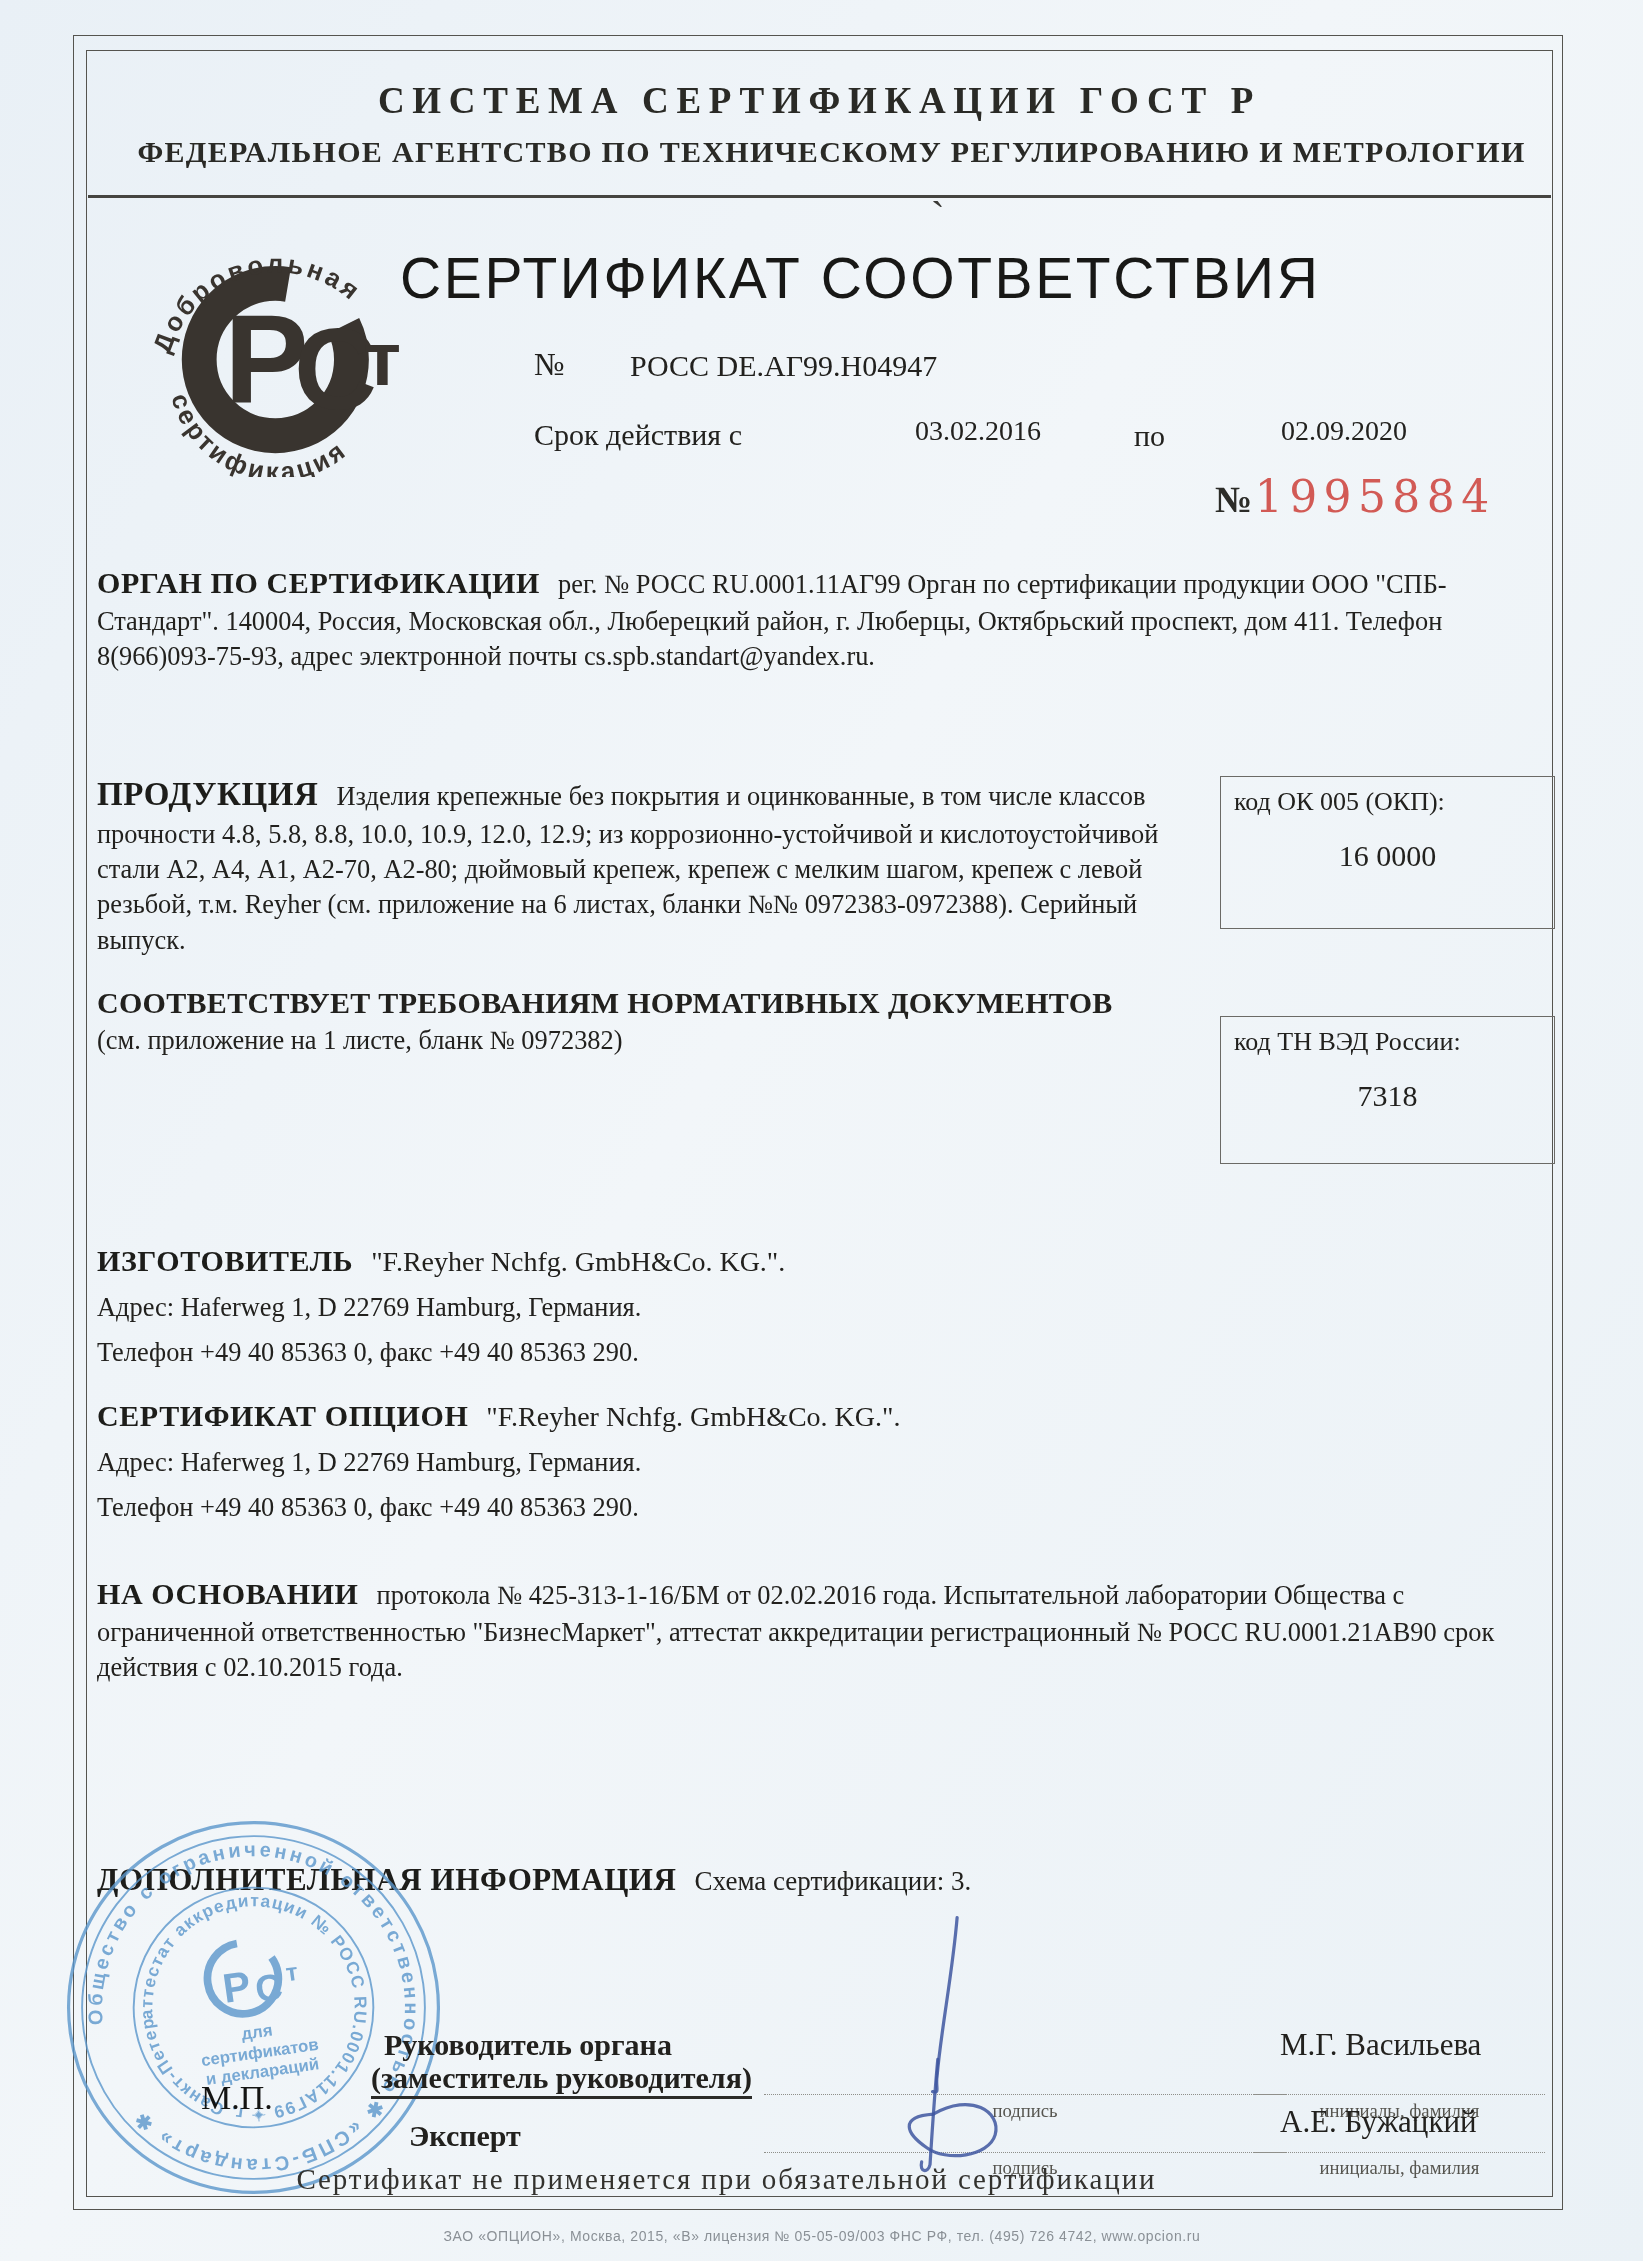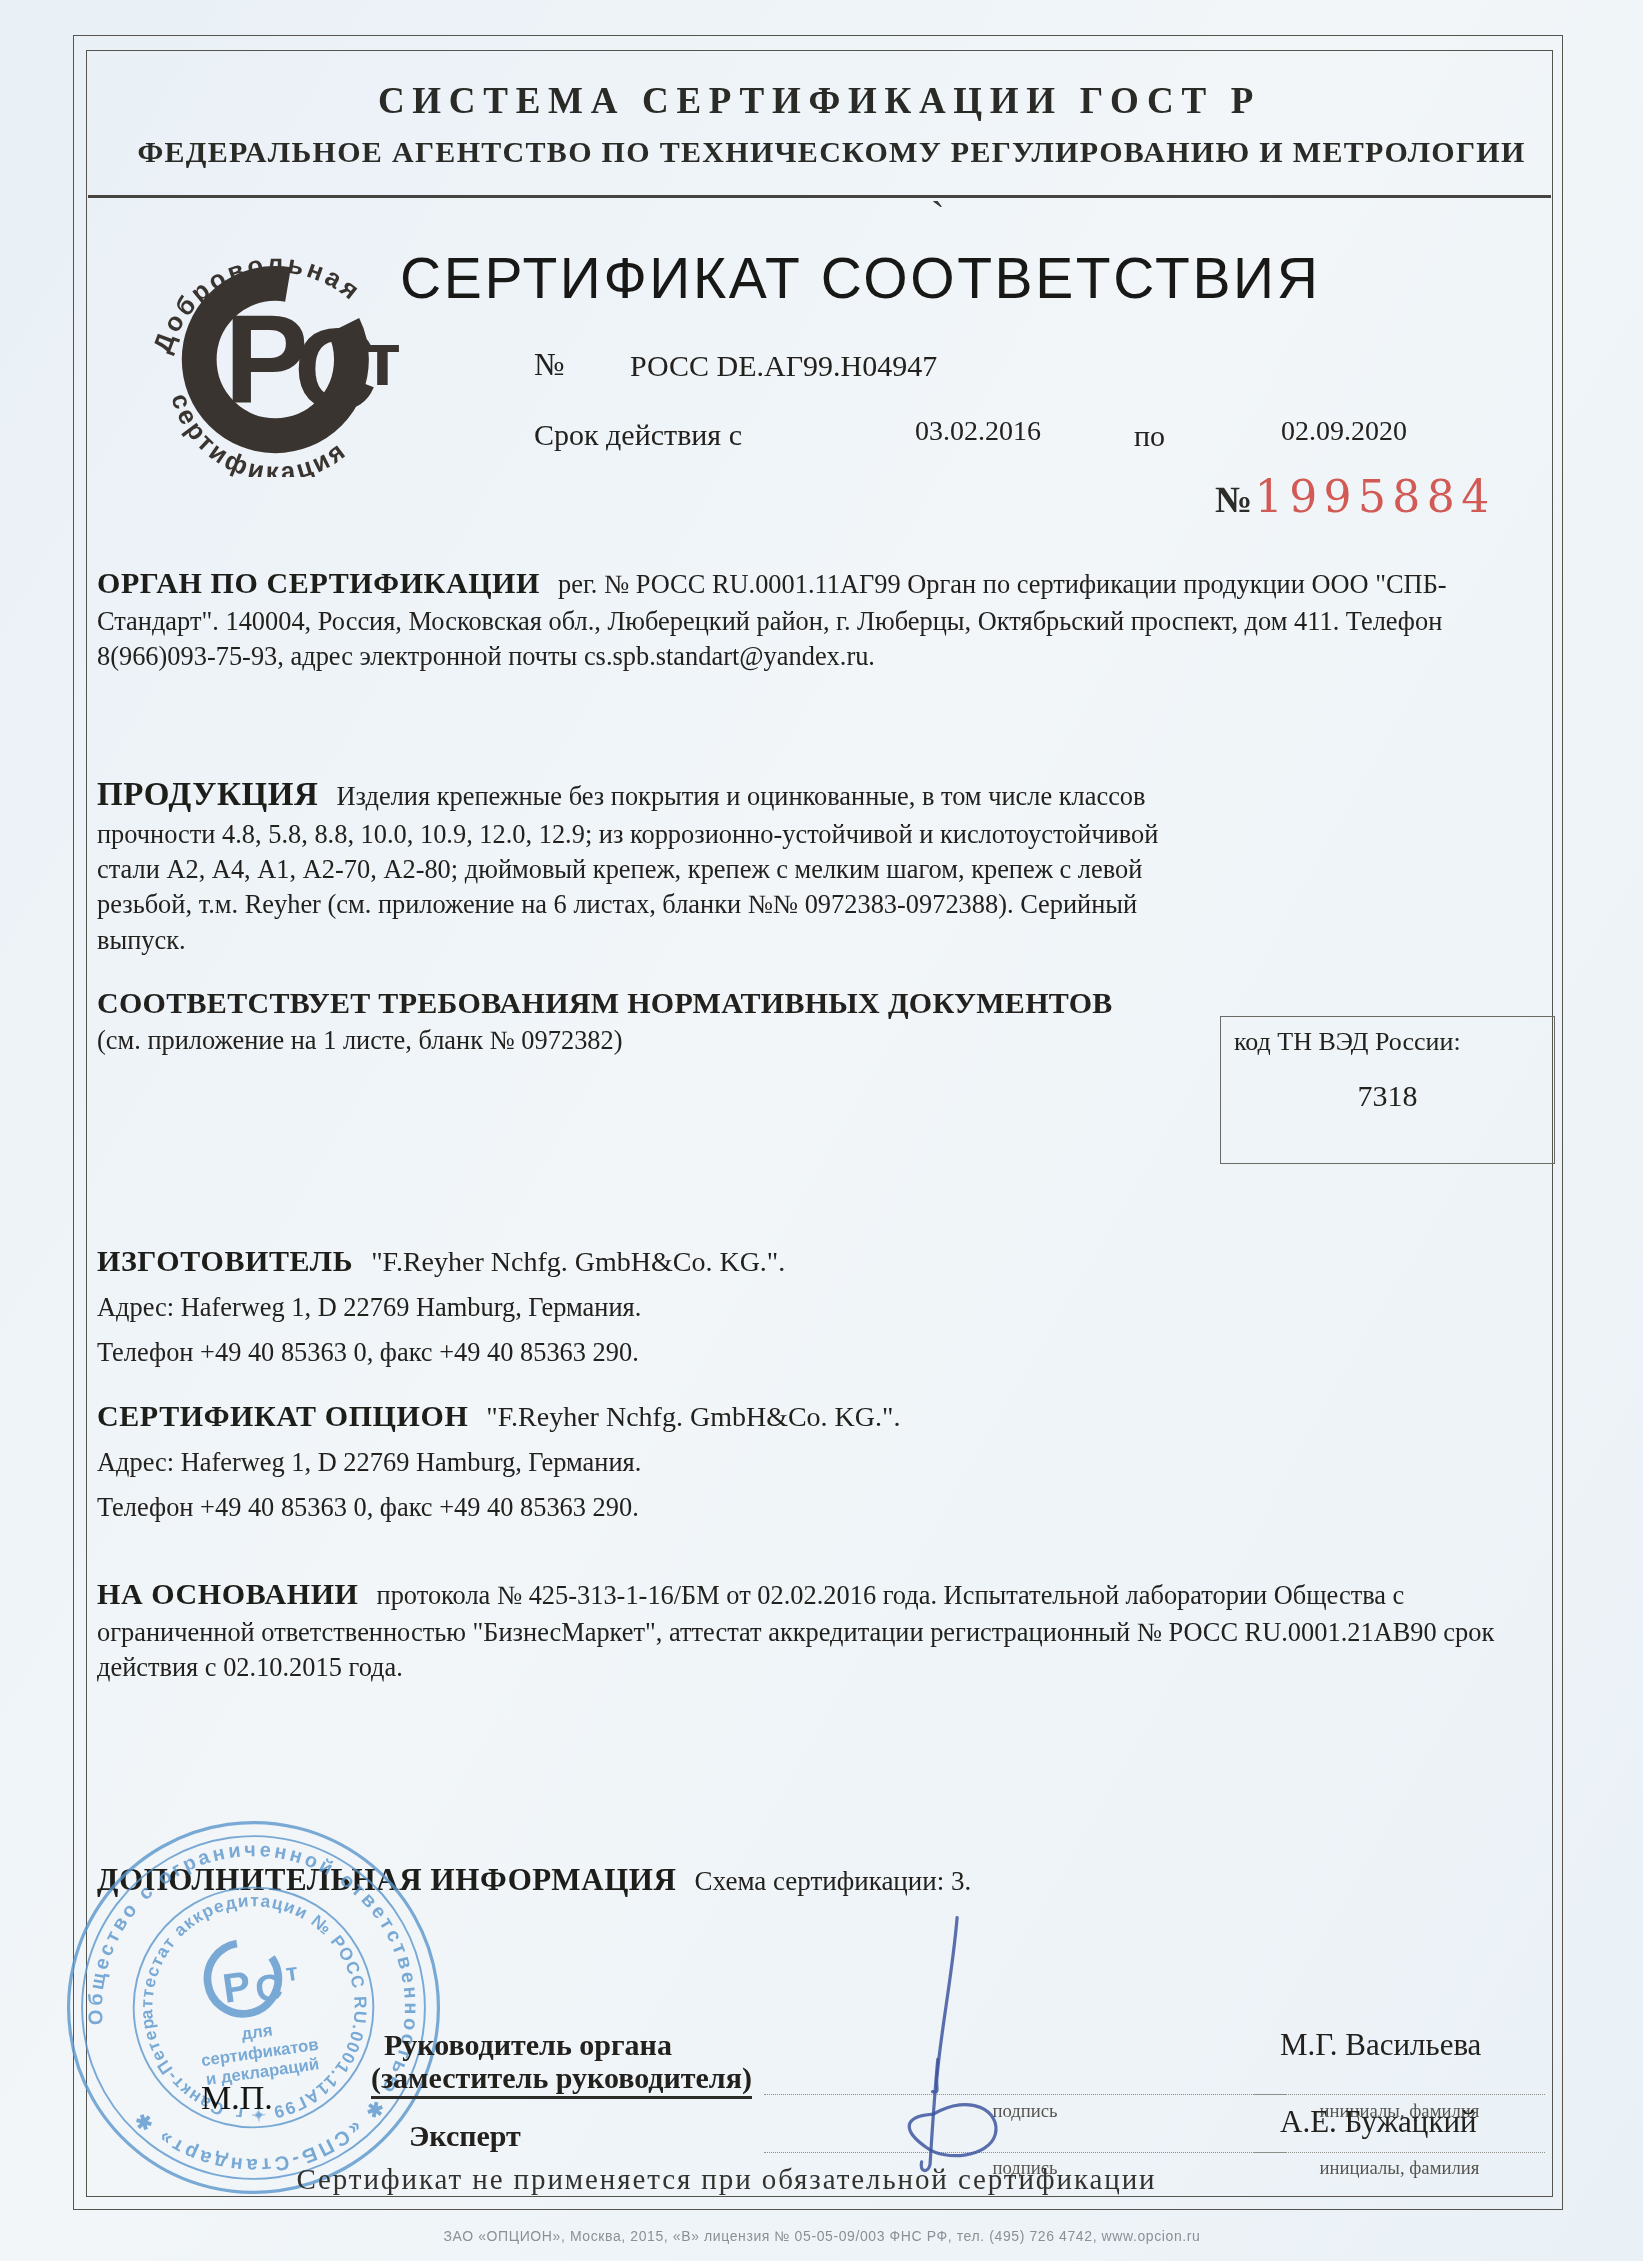--- a/index.html
+++ b/index.html
@@ -122,20 +122,24 @@
 
   <div class="abs serial">
     <span class="sign">№</span>
     <span class="digits">1995884</span>
   </div>
 
   <p class="abs blk organ"><span class="lab">ОРГАН ПО СЕРТИФИКАЦИИ</span><span>рег. № РОСС RU.0001.11АГ99 Орган по сертификации продукции ООО "СПБ-Стандарт". 140004, Россия, Московская обл., Люберецкий район, г. Люберцы, Октябрьский проспект, дом 411. Телефон 8(966)093-75-93, адрес электронной почты cs.spb.standart@yandex.ru.</span></p>
 
   <p class="abs blk prod"><span class="lab">ПРОДУКЦИЯ</span><span>Изделия крепежные без покрытия и оцинкованные, в том числе классов прочности 4.8, 5.8, 8.8, 10.0, 10.9, 12.0, 12.9; из коррозионно-устойчивой и кислотоустойчивой стали А2, А4, А1, А2-70, А2-80; дюймовый крепеж, крепеж с мелким шагом, крепеж с левой резьбой, т.м. Reyher (см. приложение на 6 листах, бланки №№ 0972383-0972388). Серийный выпуск.</span></p>
 
+  <div class="abs codebox okp-box">
+    <div class="cb-label">код ОК 005 (ОКП):</div>
+    <div class="cb-value">16 0000</div>
+  </div>
 
   <div class="abs conform">
     <div class="conform-l1">СООТВЕТСТВУЕТ ТРЕБОВАНИЯМ НОРМАТИВНЫХ ДОКУМЕНТОВ</div>
     <div class="conform-l2">(см. приложение на 1 листе, бланк № 0972382)</div>
   </div>
 
   <div class="abs codebox tnved-box">
     <div class="cb-label">код ТН ВЭД России:</div>
     <div class="cb-value">7318</div>
   </div>

